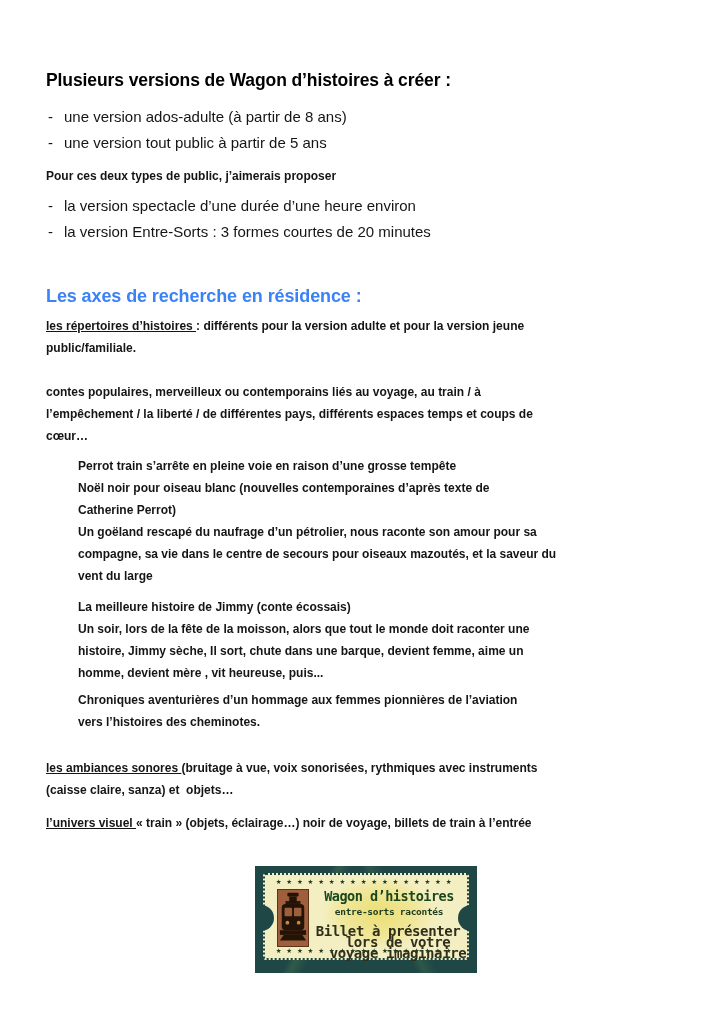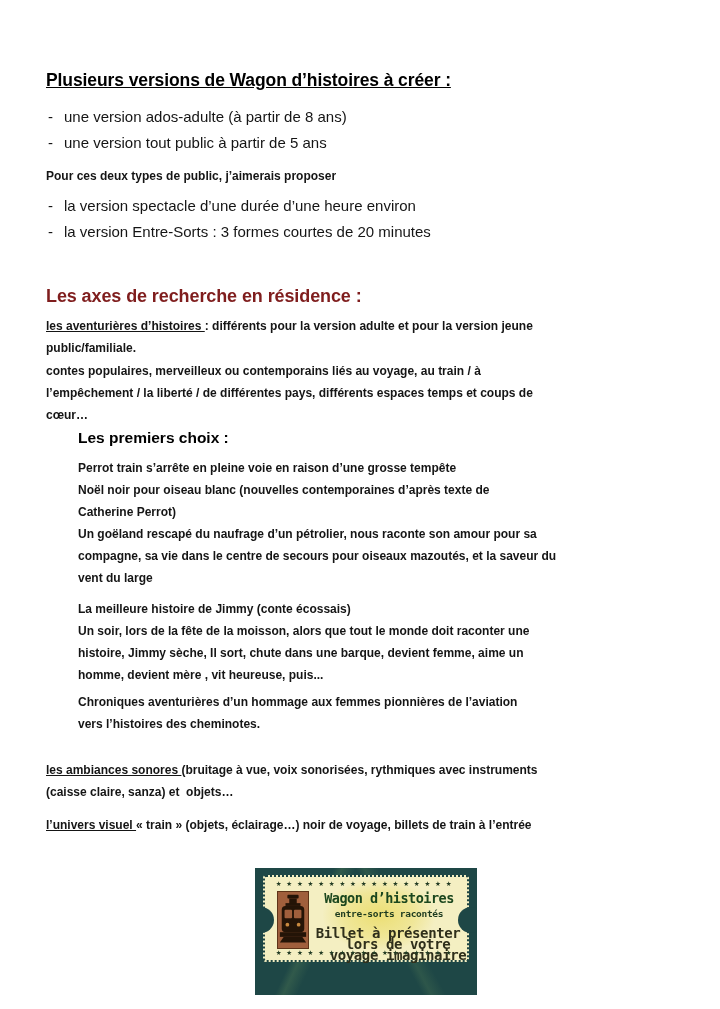--- a/index.html
+++ b/index.html
@@ -8,54 +8,54 @@
     width: 720px; height: 1009px;
     font-family: "Liberation Sans", sans-serif;
     color: #151515;
     overflow: hidden;
   }
   .content { padding: 0 45px 0 46px; }
 
   h1.doc-h1 {
     margin-top: 69px;
     font-size: 17.5px; line-height: 23px; font-weight: bold;
-    letter-spacing: -0.1px; color: #000; text-decoration: underline;
+    letter-spacing: -0.1px; color: #000;
   }
   h2.doc-h2 {
     margin-top: 39px;
     font-size: 18px; line-height: 24px; font-weight: bold;
-    letter-spacing: -0.1px; color: #7f1d1d;
+    letter-spacing: -0.1px; color: #3b82f6;
   }
   h3.doc-h3 {
     margin-top: 1px;
     font-size: 15.5px; line-height: 22px; font-weight: bold; color: #000;
   }
   p.body { font-size: 12px; line-height: 22px; font-weight: bold; }
   .pre { white-space: pre-wrap; }
   b.lead-underline { text-decoration: underline; }
 
   .dash-list { margin-top: 12px; }
   .dash-list.second { margin-top: 6px; }
   .dash-item { display: flex; font-size: 15px; line-height: 26px; padding-left: 2px; }
   .dash-item .dash { width: 16px; flex: 0 0 16px; }
 
   p.intro { margin-top: 9px; }
   p.repertoires { margin-top: 7px; }
-  p.contes { margin-top: 1px; }
+  p.contes { margin-top: 22px; }
   .indent { margin-left: 32px; }
   p.item1 { margin-top: 8px; }
   p.item2 { margin-top: 9px; }
   p.item3 { margin-top: 5px; }
   p.ambiances { margin-top: 24px; }
   p.univers { margin-top: 11px; }
 
   
   .ticket-wrap { margin-top: 32px; margin-left: 209px; }
   .ticket {
-    position: relative; width: 222px; height: 127px;
+    position: relative; width: 222px; height: 107px;
     background-color: #1e4746;
     background-image:
       linear-gradient(115deg, transparent 28%, rgba(125,165,95,0.20) 31%, transparent 36%),
       linear-gradient(62deg, transparent 58%, rgba(125,165,95,0.16) 61%, transparent 66%);
     overflow: hidden;
   }
   .ticket-inner {
     position: absolute; left: 8px; top: 7px; width: 206px; height: 87px;
     background: #f4efc2;
     border: 2px dotted #1d4442;
@@ -131,29 +131,28 @@
         <span>la version spectacle d’une durée d’une heure environ</span>
       </div>
     <div class="dash-item">
         <span class="dash">-</span>
         <span>la version Entre-Sorts : 3 formes courtes de 20 minutes</span>
       </div>
   </div>
 
   <h2 class="doc-h2">Les axes de recherche en résidence :</h2>
 
-  <p class="body repertoires"><b class="lead-underline">les aventurières d’histoires </b><span class="pre">: différents pour la version adulte et pour la version jeune
+  <p class="body repertoires"><b class="lead-underline">les répertoires d’histoires </b><span class="pre">: différents pour la version adulte et pour la version jeune
 public/familiale.</span></p>
 
   <p class="body contes pre">contes populaires, merveilleux ou contemporains liés au voyage, au train / à
 l’empêchement / la liberté / de différentes pays, différents espaces temps et coups de
 cœur…</p>
 
   <div class="indent">
-    <h3 class="doc-h3">Les premiers choix :</h3>
 
     <p class="body item1"><span class="pre">Perrot train s’arrête en pleine voie en raison d’une grosse tempête
 </span><b>Noël noir pour oiseau blanc</b><span class="pre"> (nouvelles contemporaines d’après texte de
 Catherine Perrot)
 Un goëland rescapé du naufrage d’un pétrolier, nous raconte son amour pour sa
 compagne, sa vie dans le centre de secours pour oiseaux mazoutés, et la saveur du
 vent du large</span></p>
 
     <p class="body item2"><b>La meilleure histoire de Jimmy</b><span class="pre"> (conte écossais)
 Un soir, lors de la fête de la moisson, alors que tout le monde doit raconter une

